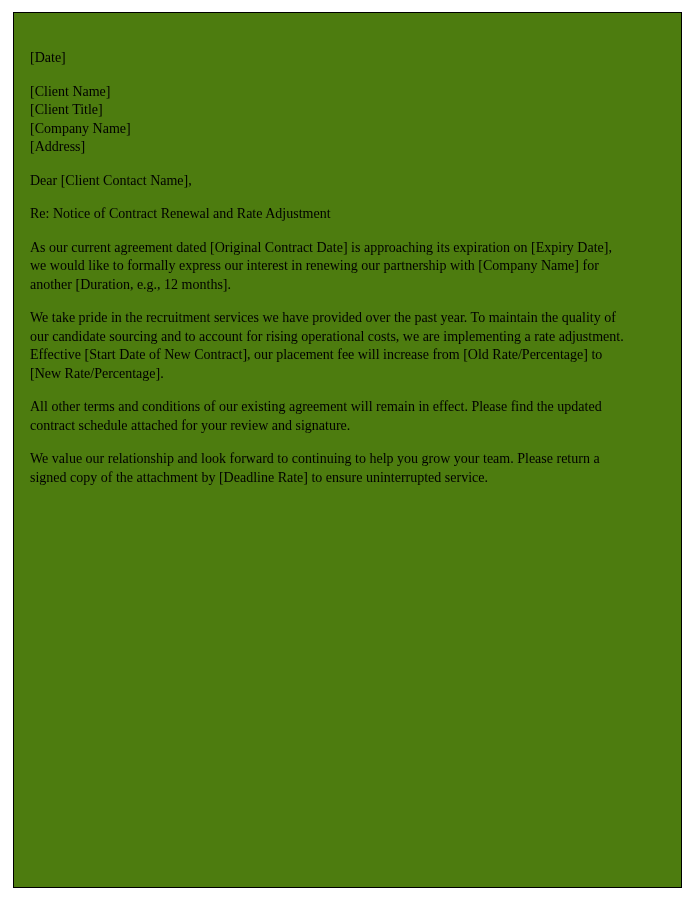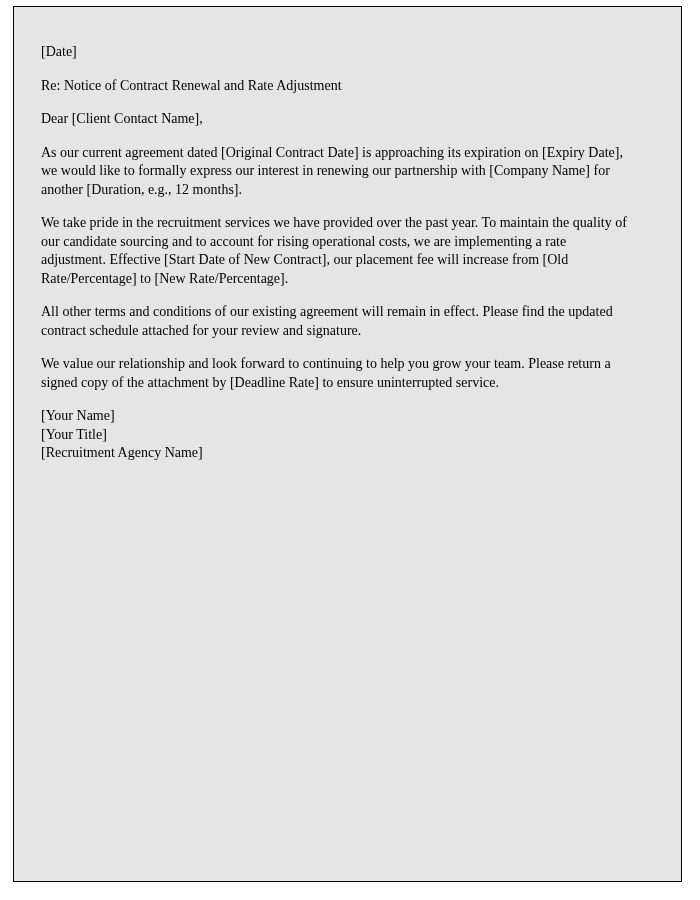--- a/index.html
+++ b/index.html
@@ -11,24 +11,24 @@
     width: 700px;
     height: 900px;
     font-family: "Liberation Serif", "DejaVu Serif", serif;
     color: #000000;
     overflow: hidden;
   }
   .page {
     box-sizing: border-box;
     width: 669px;
     height: 876px;
-    margin: 6px 0 0 13px;
+    margin: 12px 0 0 13px;
     border: 1px solid #000000;
-    background: #e5e5e5;
-    padding: 36px 50px 0 27px;
+    background: #4d7c0f;
+    padding: 36px 50px 0 16px;
   }
   .line {
     font-size: 14px;
     line-height: 18.5px;
     white-space: pre-wrap;
   }
   .block {
     margin: 0 0 15px 0;
   }
   .para {
@@ -40,33 +40,34 @@
 </style>
 </head>
 <body>
 
 <div class="page">
 
   <div class="block">
     <div class="line">[Date]</div>
   </div>
 
+  <div class="block">
+    <div class="line">[Client Name]</div>
+    <div class="line">[Client Title]</div>
+    <div class="line">[Company Name]</div>
+    <div class="line">[Address]</div>
+  </div>
+
+  <div class="para">Dear [Client Contact Name],</div>
 
   <div class="para">Re: Notice of Contract Renewal and Rate Adjustment</div>
-
-  <div class="para">Dear [Client Contact Name],</div>
 
   <div class="para">As our current agreement dated [Original Contract Date] is approaching its expiration on [Expiry Date], we would like to formally express our interest in renewing our partnership with [Company Name] for another [Duration, e.g., 12 months].</div>
 
   <div class="para">We take pride in the recruitment services we have provided over the past year. To maintain the quality of our candidate sourcing and to account for rising operational costs, we are implementing a rate adjustment. Effective [Start Date of New Contract], our placement fee will increase from [Old Rate/Percentage] to [New Rate/Percentage].</div>
 
   <div class="para">All other terms and conditions of our existing agreement will remain in effect. Please find the updated contract schedule attached for your review and signature.</div>
 
   <div class="para">We value our relationship and look forward to continuing to help you grow your team. Please return a signed copy of the attachment by [Deadline Rate] to ensure uninterrupted service.</div>
 
 
-  <div class="block">
-    <div class="line">[Your Name]</div>
-    <div class="line">[Your Title]</div>
-    <div class="line">[Recruitment Agency Name]</div>
-  </div>
 
 </div>
 
 </body></html>

